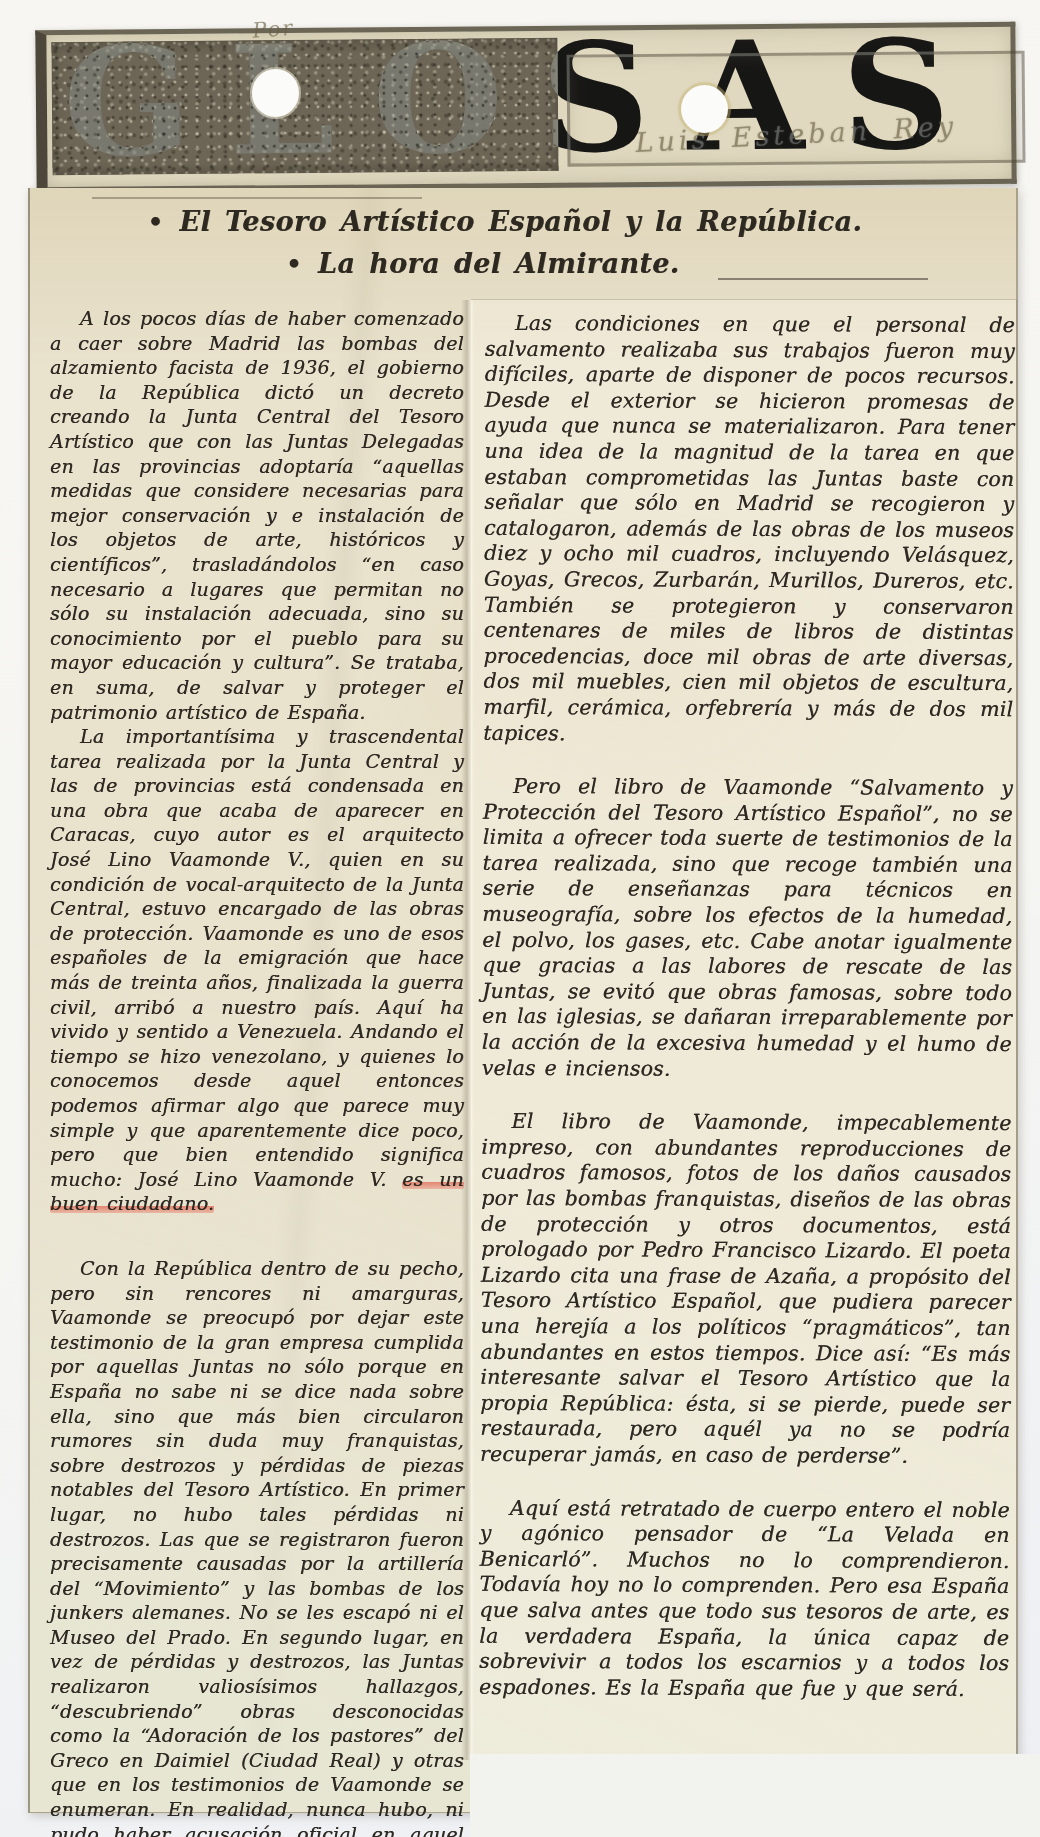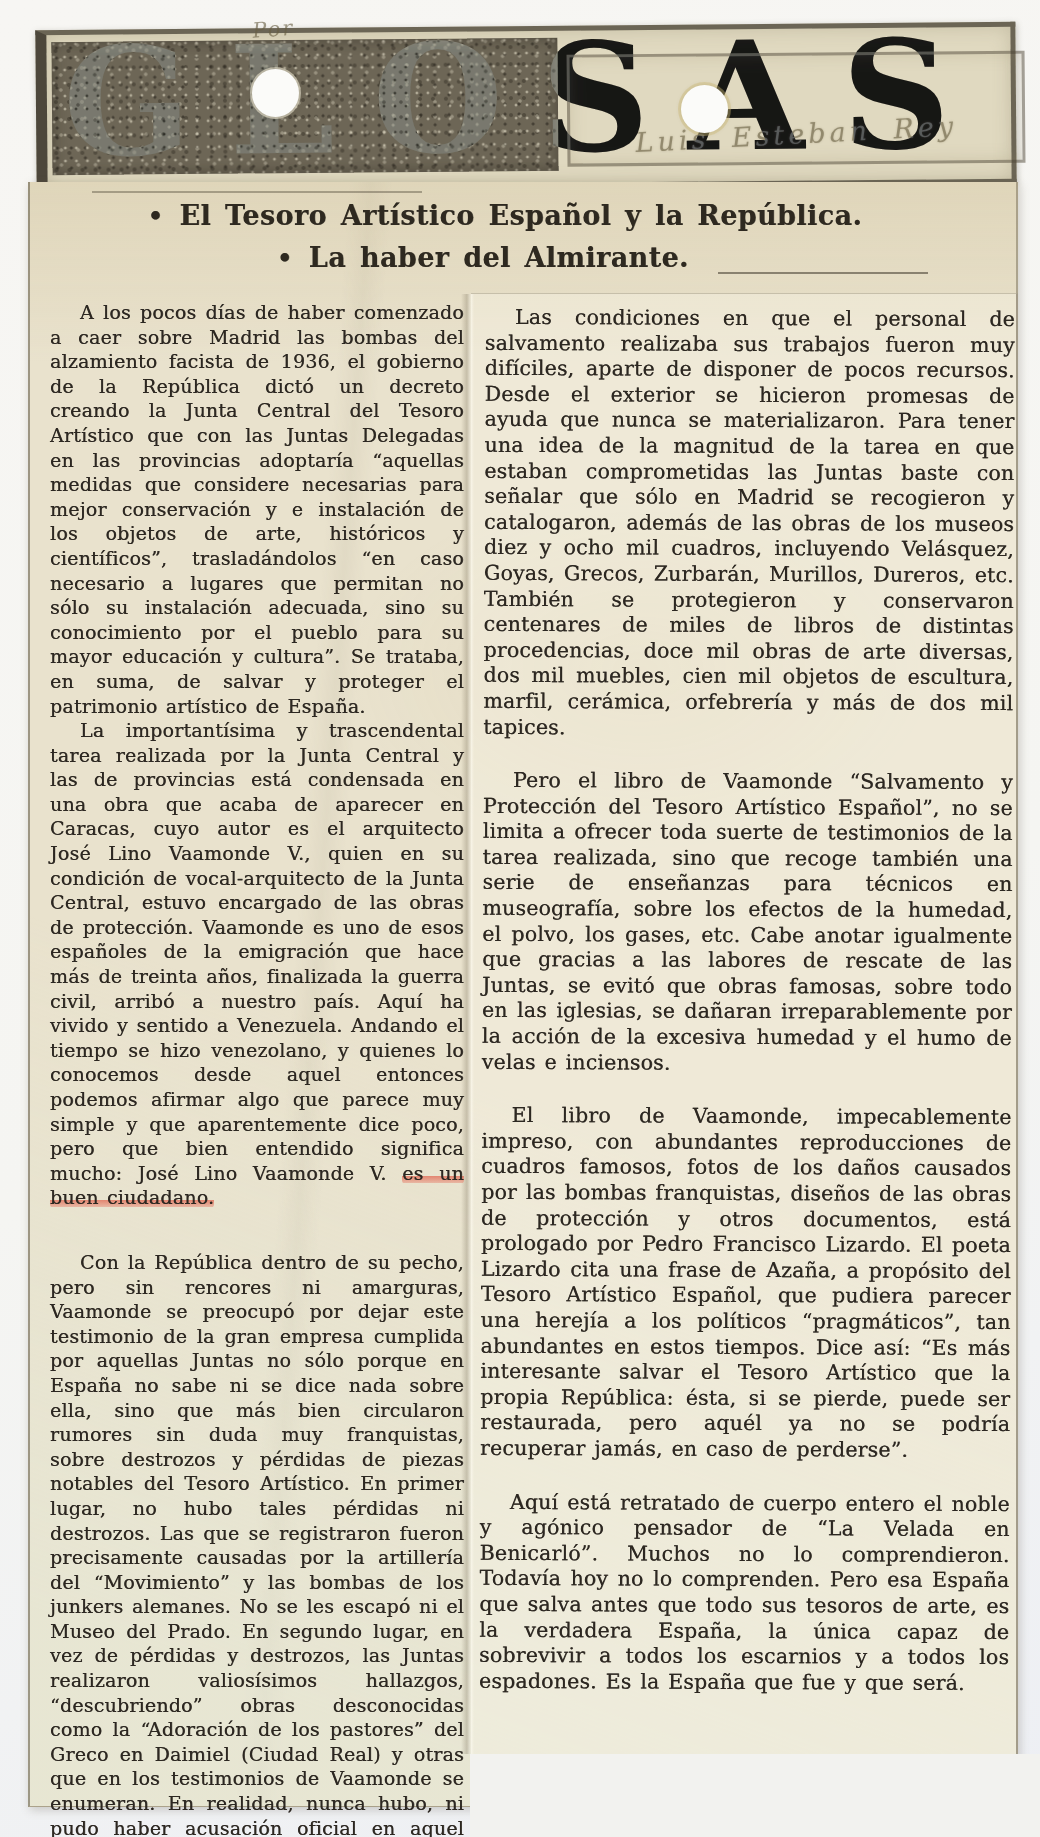--- a/index.html
+++ b/index.html
@@ -53,31 +53,32 @@
   }
   .hole{
     position:absolute;border-radius:50%;z-index:40;background:#fbfbf9;
   }
   .hole-1{left:252px;top:69px;width:47px;height:48px;
     box-shadow:0 0 0 2px rgba(215,210,190,0.7), 0 0 6px rgba(80,75,60,0.35);}
   .hole-2{left:681px;top:85px;width:47px;height:48px;
     box-shadow:0 0 0 3px rgba(205,185,115,0.4), 0 0 5px rgba(120,110,80,0.3);}
   
   .paper{
-    position:absolute;left:28px;top:182px;width:986px;height:1624px;
+    position:absolute;left:28px;top:188px;width:986px;height:1624px;
     background-color:#e9e2cd;
     background-image:
       linear-gradient(180deg, rgba(205,190,150,0.35) 0px, rgba(205,190,150,0.12) 120px, rgba(205,190,150,0) 180px),
       linear-gradient(200deg, rgba(233,235,219,0) 55%, rgba(230,233,216,0.55) 90%),
       radial-gradient(ellipse 420px 260px at 62% 30%, rgba(190,168,110,0.10), transparent 70%),
       linear-gradient(94deg, transparent 29%, rgba(120,110,85,0.07) 31%, transparent 33%);
     border-left:2px solid rgba(95,88,70,0.55);
     border-right:2px solid rgba(105,96,76,0.45);
     border-bottom:1px solid rgba(120,112,92,0.5);
     box-shadow:2px 3px 9px rgba(100,95,80,0.28);
+    font-style:italic;
   }
   .banner-bottom-rule{position:absolute;left:62px;top:9px;width:330px;height:2px;
     background:rgba(75,68,52,0.4);}
   .headline-row{position:absolute;left:60px;width:830px;text-align:center;
     font-weight:bold;font-size:27px;letter-spacing:0.4px;word-spacing:4px;color:#2e2920;
     text-shadow:0.4px 0.4px 0 rgba(46,41,32,0.55);white-space:nowrap;}
   .headline-1{top:18px;}
   .headline-2{top:60px;left:100px;width:706px;}
   .bullet{display:inline-block;font-size:24px;margin-right:16px;vertical-align:1px;color:#2e2920;}
   .headline-underline{position:absolute;left:688px;top:90px;width:210px;height:2px;
@@ -124,21 +125,21 @@
 <div class="hole hole-1"></div>
 <div class="hole hole-2"></div>
 
 <div class="paper">
   <div class="banner-bottom-rule"></div>
 
   <div class="headline-row headline-1">
     <span class="bullet">•</span><span>El Tesoro Artístico Español y la República.</span>
   </div>
   <div class="headline-row headline-2">
-    <span class="bullet">•</span><span>La haber del Almirante.</span>
+    <span class="bullet">•</span><span>La hora del Almirante.</span>
   </div>
   <div class="headline-underline"></div>
 
   <div class="right-piece"></div>
   <div class="seam"></div>
 
   <div class="col col-left">
     <p>A los pocos días de haber comenzado a caer sobre Madrid las bombas del alzamiento facista de 1936, el gobierno de la República dictó un decreto creando la Junta Central del Tesoro Artístico que con las Juntas Delegadas en las provincias adoptaría “aquellas medidas que considere necesarias para mejor conservación y e instalación de los objetos de arte, históricos y científicos”, trasladándolos “en caso necesario a lugares que permitan no sólo su instalación adecuada, sino su conocimiento por el pueblo para su mayor educación y cultura”. Se trataba, en suma, de salvar y proteger el patrimonio artístico de España.</p>
     <p><span>La importantísima y trascendental tarea realizada por la Junta Central y las de provincias está condensada en una obra que acaba de aparecer en Caracas, cuyo autor es el arquitecto José Lino Vaamonde V., quien en su condición de vocal-arquitecto de la Junta Central, estuvo encargado de las obras de protección. Vaamonde es uno de esos españoles de la emigración que hace más de treinta años, finalizada la guerra civil, arribó a nuestro país. Aquí ha vivido y sentido a Venezuela. Andando el tiempo se hizo venezolano, y quienes lo conocemos desde aquel entonces podemos afirmar algo que parece muy simple y que aparentemente dice poco, pero que bien entendido significa mucho: José Lino Vaamonde V. </span><span class="redline">es un buen ciudadano.</span></p>
     <p class="sp">Con la República dentro de su pecho, pero sin rencores ni amarguras, Vaamonde se preocupó por dejar este testimonio de la gran empresa cumplida por aquellas Juntas no sólo porque en España no sabe ni se dice nada sobre ella, sino que más bien circularon rumores sin duda muy franquistas, sobre destrozos y pérdidas de piezas notables del Tesoro Artístico. En primer lugar, no hubo tales pérdidas ni destrozos. Las que se registraron fueron precisamente causadas por la artillería del “Movimiento” y las bombas de los junkers alemanes. No se les escapó ni el Museo del Prado. En segundo lugar, en vez de pérdidas y destrozos, las Juntas realizaron valiosísimos hallazgos, “descubriendo” obras desconocidas como la “Adoración de los pastores” del Greco en Daimiel (Ciudad Real) y otras que en los testimonios de Vaamonde se enumeran. En realidad, nunca hubo, ni pudo haber acusación oficial en aquel sentido. Por el contrario, aunque quizás un poco a regañadientes, o por obvias razones políticas, un crítico de arte de España, Gaya Nuño, ha terminado reconociendo, e incluso agradeciendo, la labor cumplida por quienes integraban las Juntas de defensa y protección del Tesoro Artístico.</p>

